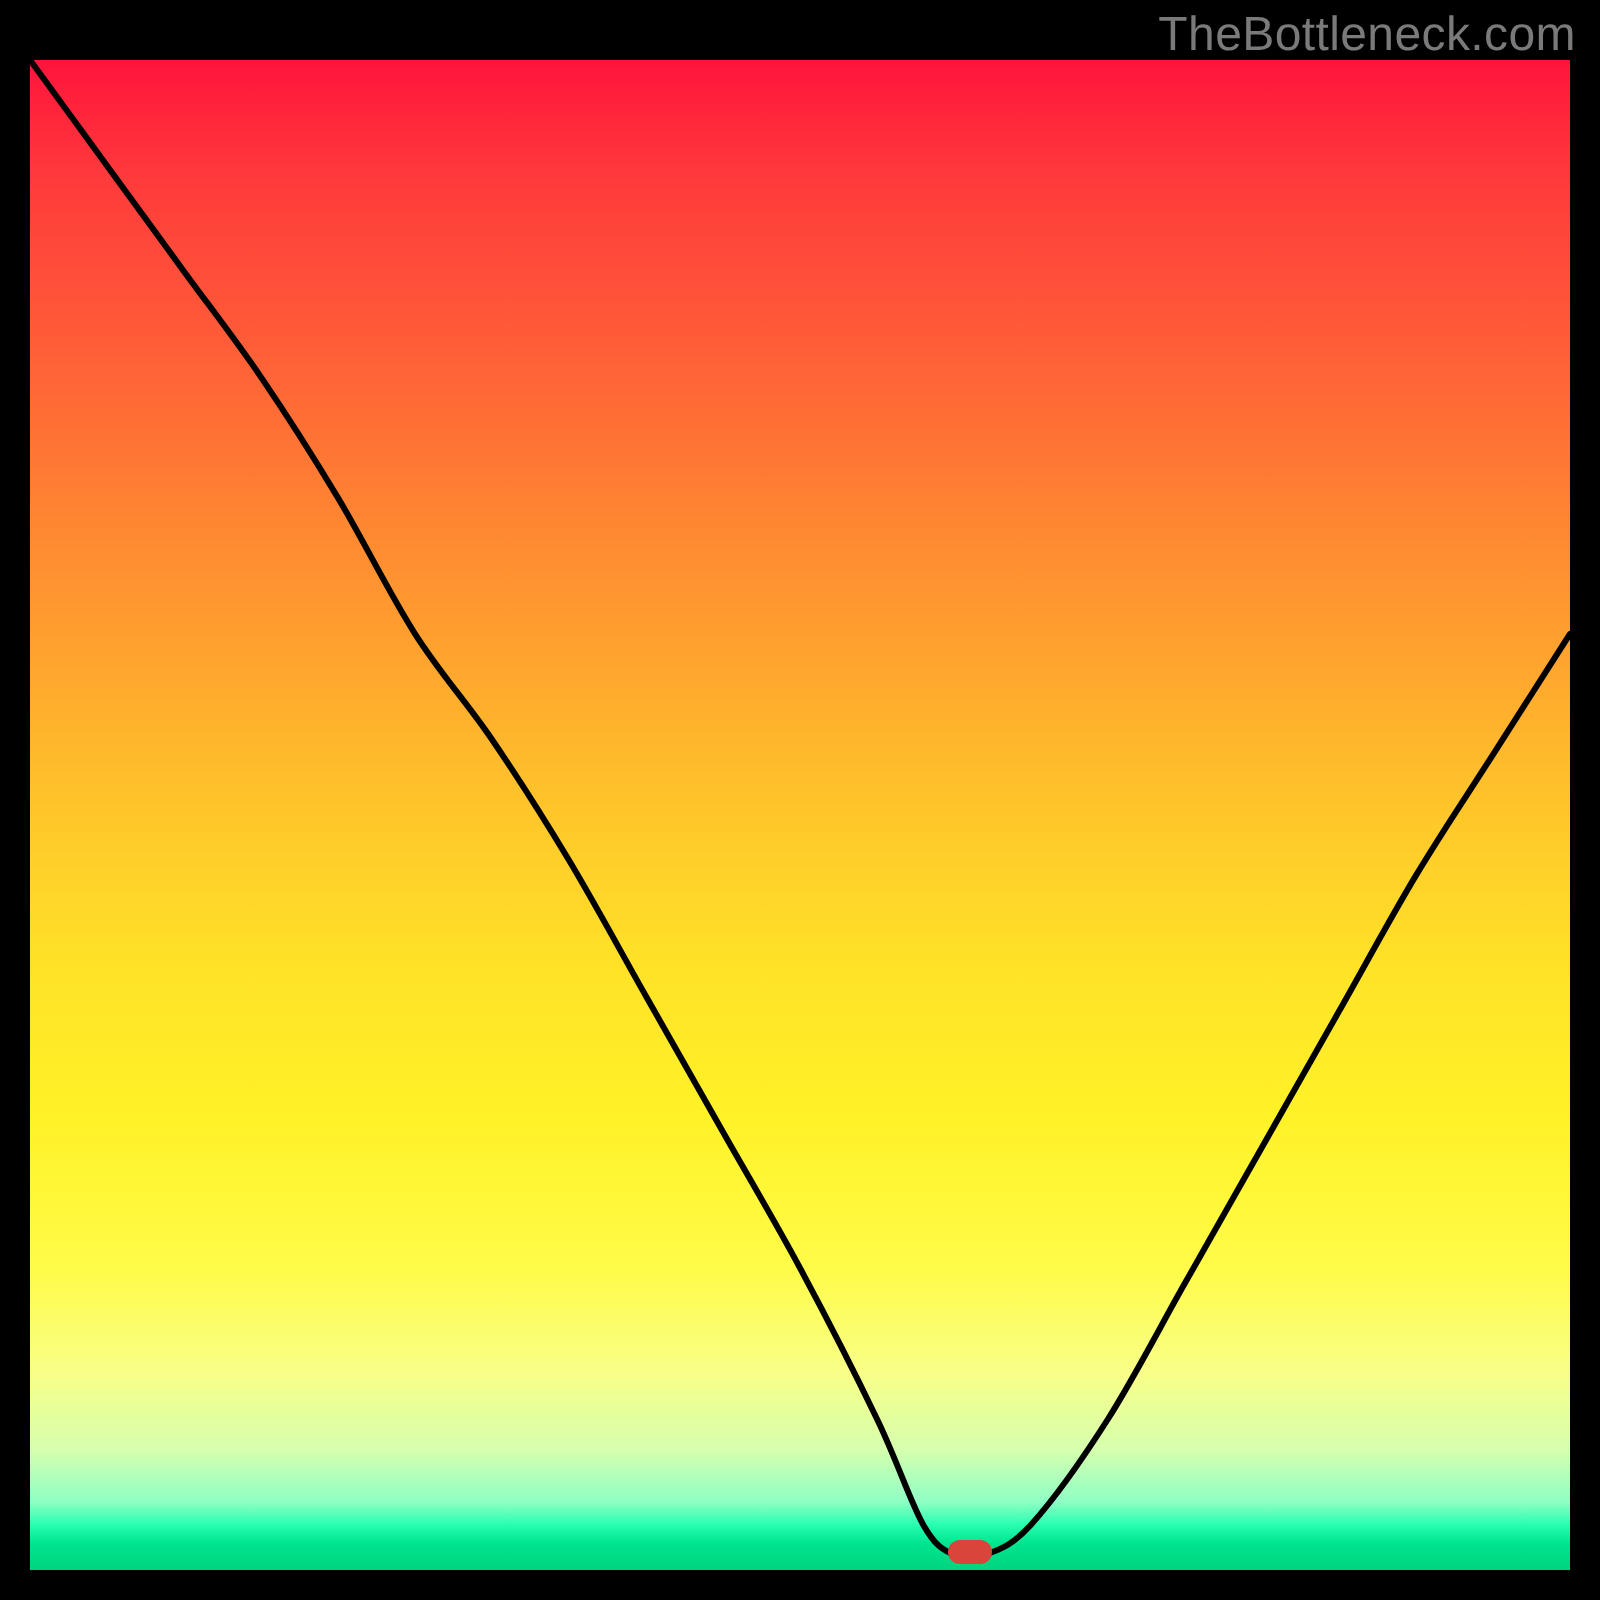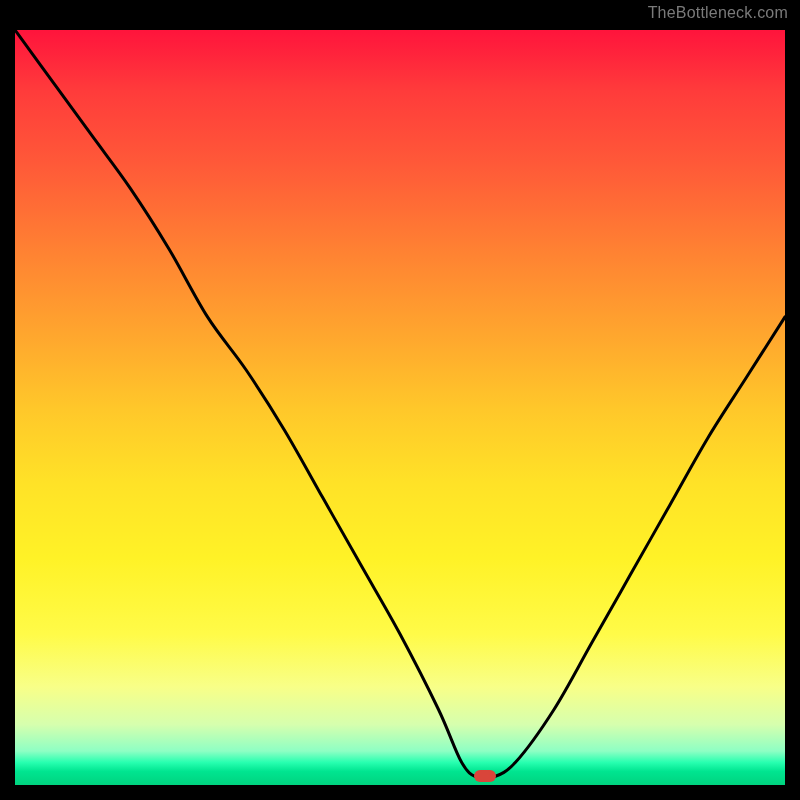--- a/index.html
+++ b/index.html
@@ -15,21 +15,21 @@
     position: relative;
     width: 800px;
     height: 800px;
     background: #000;
   }
   .watermark {
     position: absolute;
     top: 4px;
     right: 12px;
     color: #7a7a7a;
-    font-size: 16px;
+    font-size: 24px;
     font-weight: 500;
     letter-spacing: 0.2px;
   }
   .chart-area {
     position: absolute;
     left: 15px;
     top: 30px;
     width: 770px;
     height: 755px;
     background: linear-gradient(to bottom,

